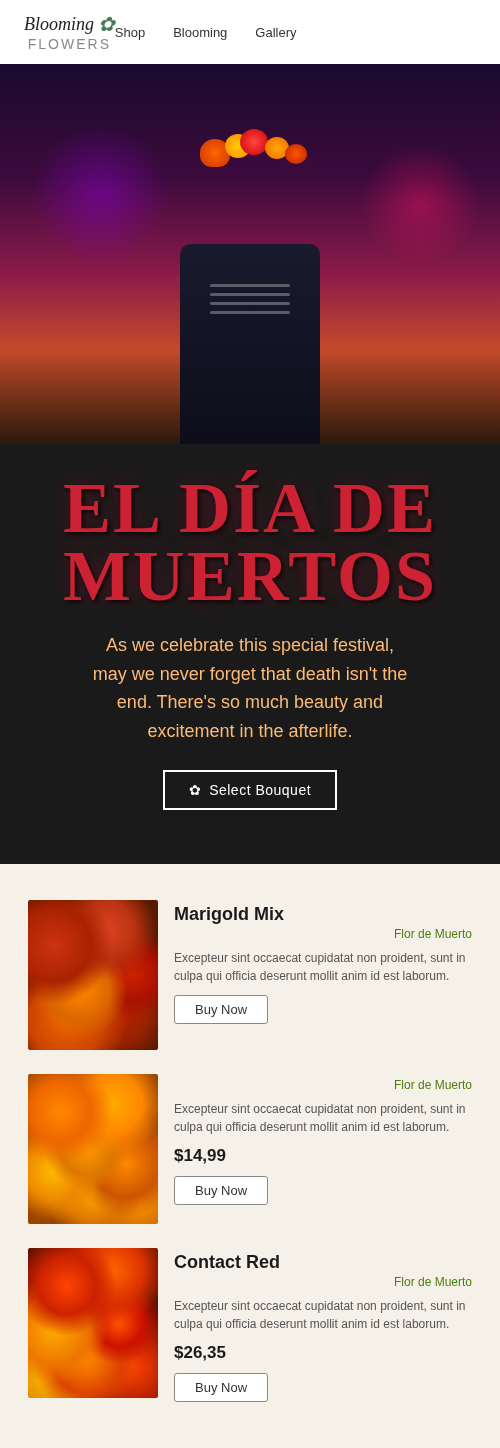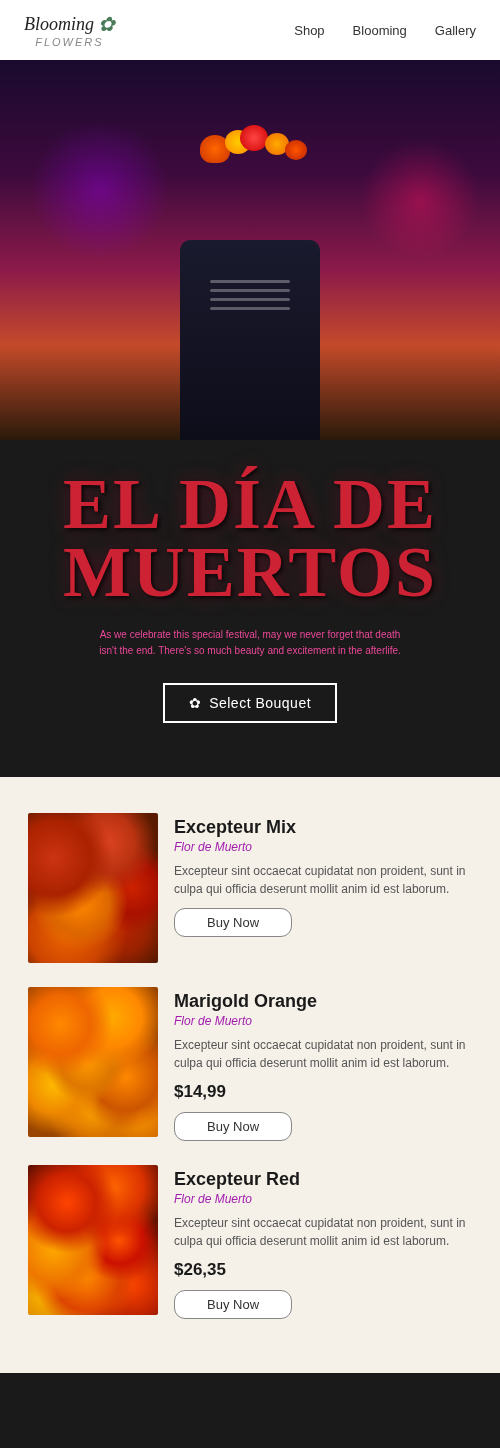--- a/index.html
+++ b/index.html
@@ -9,34 +9,33 @@
       width: 500px;
       min-height: 1448px;
       color: #fff;
     }
 
     
     .navbar {
       background: #fff;
       display: flex;
       align-items: center;
-      justify-content: space-between;
       padding: 12px 24px;
     }
     .logo-text {
       font-family: Georgia, serif;
       font-size: 18px;
       color: #222;
       font-style: italic;
       display: flex;
       align-items: center;
       gap: 4px;
     }
     .logo-flower { font-size: 20px; color: #4a7c59; }
-    .logo-sub { font-size: 11px; color: #888; display: block; text-align: center; letter-spacing: 2px; text-transform: uppercase; font-style: italic; }
+    .logo-sub { font-size: 14px; color: #888; display: block; text-align: center; letter-spacing: 2px; text-transform: uppercase; }
     .logo-wrap { display: flex; flex-direction: column; align-items: center; }
     .nav-links { display: flex; gap: 28px; }
     .nav-link { color: #333; font-size: 13px; text-decoration: none; cursor: pointer; }
 
     
     .hero-image {
       width: 100%;
       height: 380px;
       position: relative;
       overflow: hidden;
@@ -110,22 +109,22 @@
       font-size: 72px;
       font-weight: 900;
       color: #cc2233;
       line-height: 0.95;
       text-transform: uppercase;
       letter-spacing: 2px;
       text-shadow: 2px 2px 4px rgba(0,0,0,0.8), 0 0 20px rgba(200,0,50,0.3);
       margin-bottom: 20px;
     }
     .hero-subtitle {
-      color: #ec4899;
-      font-size: 10px;
+      color: #fdba74;
+      font-size: 18px;
       line-height: 1.6;
       max-width: 320px;
       margin: 0 auto 24px;
     }
     .select-btn {
       display: inline-flex;
       align-items: center;
       gap: 8px;
       border: 2px solid #fff;
       background: transparent;
@@ -203,45 +202,45 @@
 
     .product-details { flex: 1; padding-top: 4px; }
     .product-name {
       font-size: 18px;
       font-weight: 700;
       color: #1a1a1a;
       margin-bottom: 2px;
     }
     .product-subtitle {
       font-size: 12px;
-      color: #a21caf;
-      font-style: italic;
+      color: #4d7c0f;
       margin-bottom: 8px;
+      text-align: right;
     }
     .product-desc {
       font-size: 12px;
       color: #555;
       line-height: 1.5;
       margin-bottom: 10px;
     }
     .product-price {
       font-size: 17px;
       font-weight: 700;
       color: #1a1a1a;
       margin-bottom: 10px;
     }
     .buy-btn {
       display: inline-block;
       border: 1.5px solid #888;
       background: #fff;
       color: #333;
-      padding: 6px 32px;
+      padding: 6px 20px;
       font-size: 13px;
       cursor: pointer;
-      border-radius: 11px;
+      border-radius: 3px;
     }
 
     
     .footer {
       background: #1a1a1a;
       padding: 28px 20px 0;
     }
   </style>
 </head>
 <body>
@@ -312,42 +311,41 @@
     <span>✿</span>
     <span>Select Bouquet</span>
   </button>
 </div>
 
 <div class="featured-section">
 
   <div class="product-item">
     <div class="product-image img-marigold-mix"></div>
     <div class="product-details">
-      <div class="product-name">Excepteur Mix</div>
+      <div class="product-name">Marigold Mix</div>
       <div class="product-subtitle">Flor de Muerto</div>
       <div class="product-desc">Excepteur sint occaecat cupidatat non proident, sunt in culpa qui officia deserunt mollit anim id est laborum.</div>
       <button class="buy-btn">Buy Now</button>
     </div>
   </div>
 
   <div class="product-item">
     <div class="product-image img-marigold-orange"></div>
     <div class="product-details">
-      <div class="product-name">Marigold Orange</div>
       <div class="product-subtitle">Flor de Muerto</div>
       <div class="product-desc">Excepteur sint occaecat cupidatat non proident, sunt in culpa qui officia deserunt mollit anim id est laborum.</div>
       <div class="product-price">$14,99</div>
       <button class="buy-btn">Buy Now</button>
     </div>
   </div>
 
   <div class="product-item">
     <div class="product-image img-marigold-red"></div>
     <div class="product-details">
-      <div class="product-name">Excepteur Red</div>
+      <div class="product-name">Contact Red</div>
       <div class="product-subtitle">Flor de Muerto</div>
       <div class="product-desc">Excepteur sint occaecat cupidatat non proident, sunt in culpa qui officia deserunt mollit anim id est laborum.</div>
       <div class="product-price">$26,35</div>
       <button class="buy-btn">Buy Now</button>
     </div>
   </div>
 </div>
 
 <footer class="footer">
   

